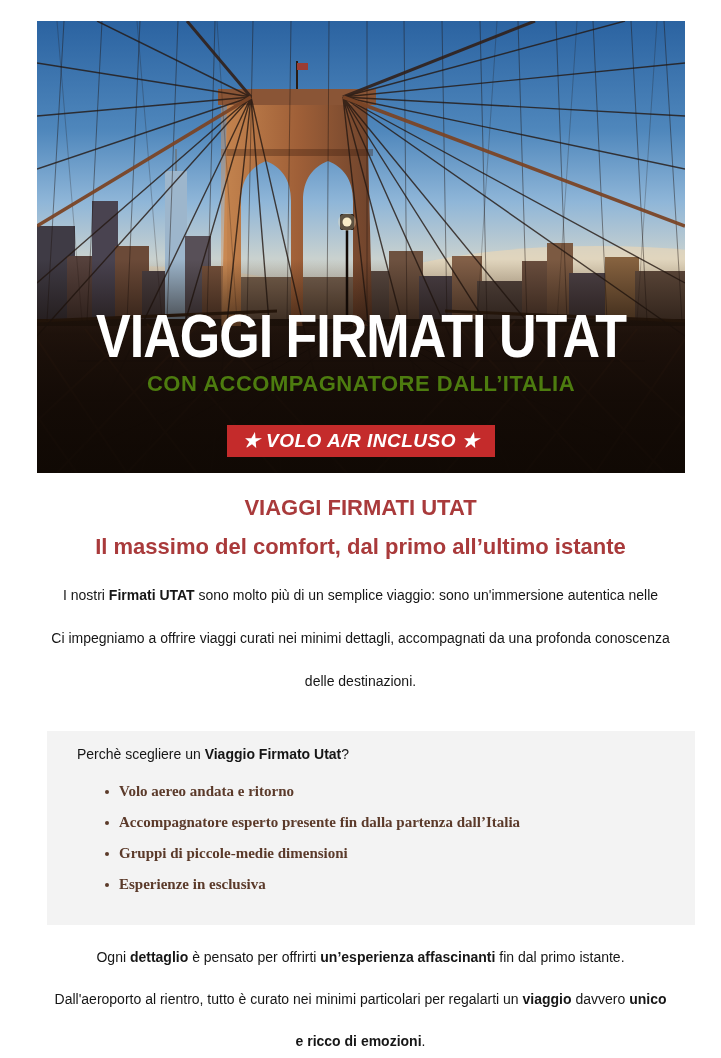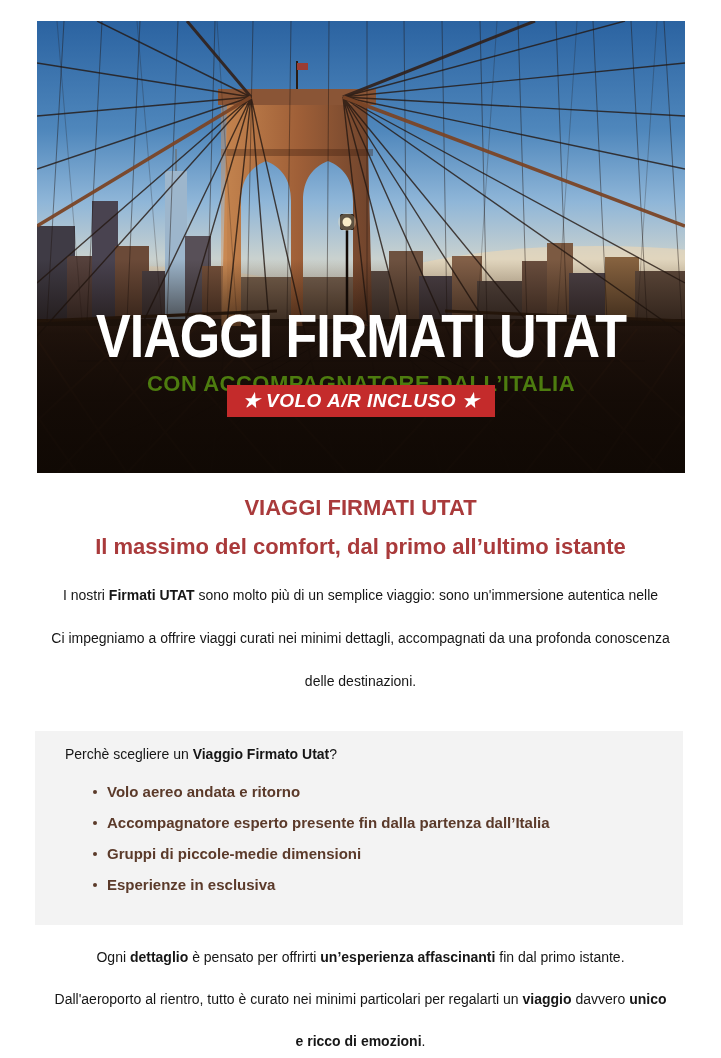--- a/index.html
+++ b/index.html
@@ -7,42 +7,42 @@
         font-family:"Liberation Sans",sans-serif;color:#161616;}
 
   
   .hero{position:absolute;left:37px;top:21px;width:648px;height:452px;overflow:hidden;}
   .hero svg{position:absolute;left:0;top:0;width:648px;height:452px;display:block;}
   .hero-title{position:absolute;left:0;right:0;top:284px;text-align:center;color:#fff;
               font-weight:bold;font-size:52px;line-height:1;letter-spacing:-1px;
               transform:scaleY(1.18);transform-origin:center top;white-space:nowrap;}
   .hero-subtitle{position:absolute;left:0;right:0;top:352px;text-align:center;color:#4d7c0f;
               font-weight:bold;font-size:22px;line-height:1;letter-spacing:.5px;white-space:nowrap;}
-  .hero-badge-row{position:absolute;left:0;right:0;top:364px;text-align:center;}
+  .hero-badge-row{position:absolute;left:0;right:0;top:404px;text-align:center;}
   .hero-badge{display:inline-block;background:var(--badge-red,#C42B2B);color:#fff;
               font-weight:bold;font-style:italic;font-size:19px;line-height:32px;
               padding:0 16px;letter-spacing:.5px;white-space:nowrap;}
 
   
   .h-red{position:absolute;left:0;width:100%;text-align:center;font-weight:bold;
          color:var(--heading-red,#A93A3B);font-size:22px;line-height:26px;white-space:nowrap;}
   .h1{top:495px;}
   .h2{top:534px;}
 
   
   .intro{position:absolute;top:574px;left:30px;width:661px;}
   .pline{height:43px;line-height:43px;text-align:center;font-size:14px;white-space:nowrap;}
 
   
-  .why-box{position:absolute;top:731px;left:35px;width:648px;height:194px;
+  .why-box{position:absolute;top:731px;left:47px;width:648px;height:194px;
            box-sizing:border-box;background:var(--box-gray,#F3F3F3);padding:14px 30px;}
   .why-question{font-size:14px;line-height:19px;color:#161616;}
   .why-list{margin:12px 0 0;padding:0 0 0 28px;list-style:none;}
   .why-list li{position:relative;padding-left:14px;font-size:15px;font-weight:bold;
-               color:var(--bullet-brown,#5B3A2A);line-height:31px;white-space:nowrap;}
+               color:var(--bullet-brown,#5B3A2A);line-height:31px;white-space:nowrap;font-family:Liberation Serif, serif;}
   .why-list li::before{content:"";position:absolute;left:0;top:14px;width:4px;height:4px;
                border-radius:50%;background:var(--bullet-brown,#5B3A2A);}
 
   
   .outro{position:absolute;top:936px;left:20px;width:681px;}
   .outro .pline{height:42px;line-height:42px;}
 
   b{font-weight:bold;}
 </style>
 </head>

